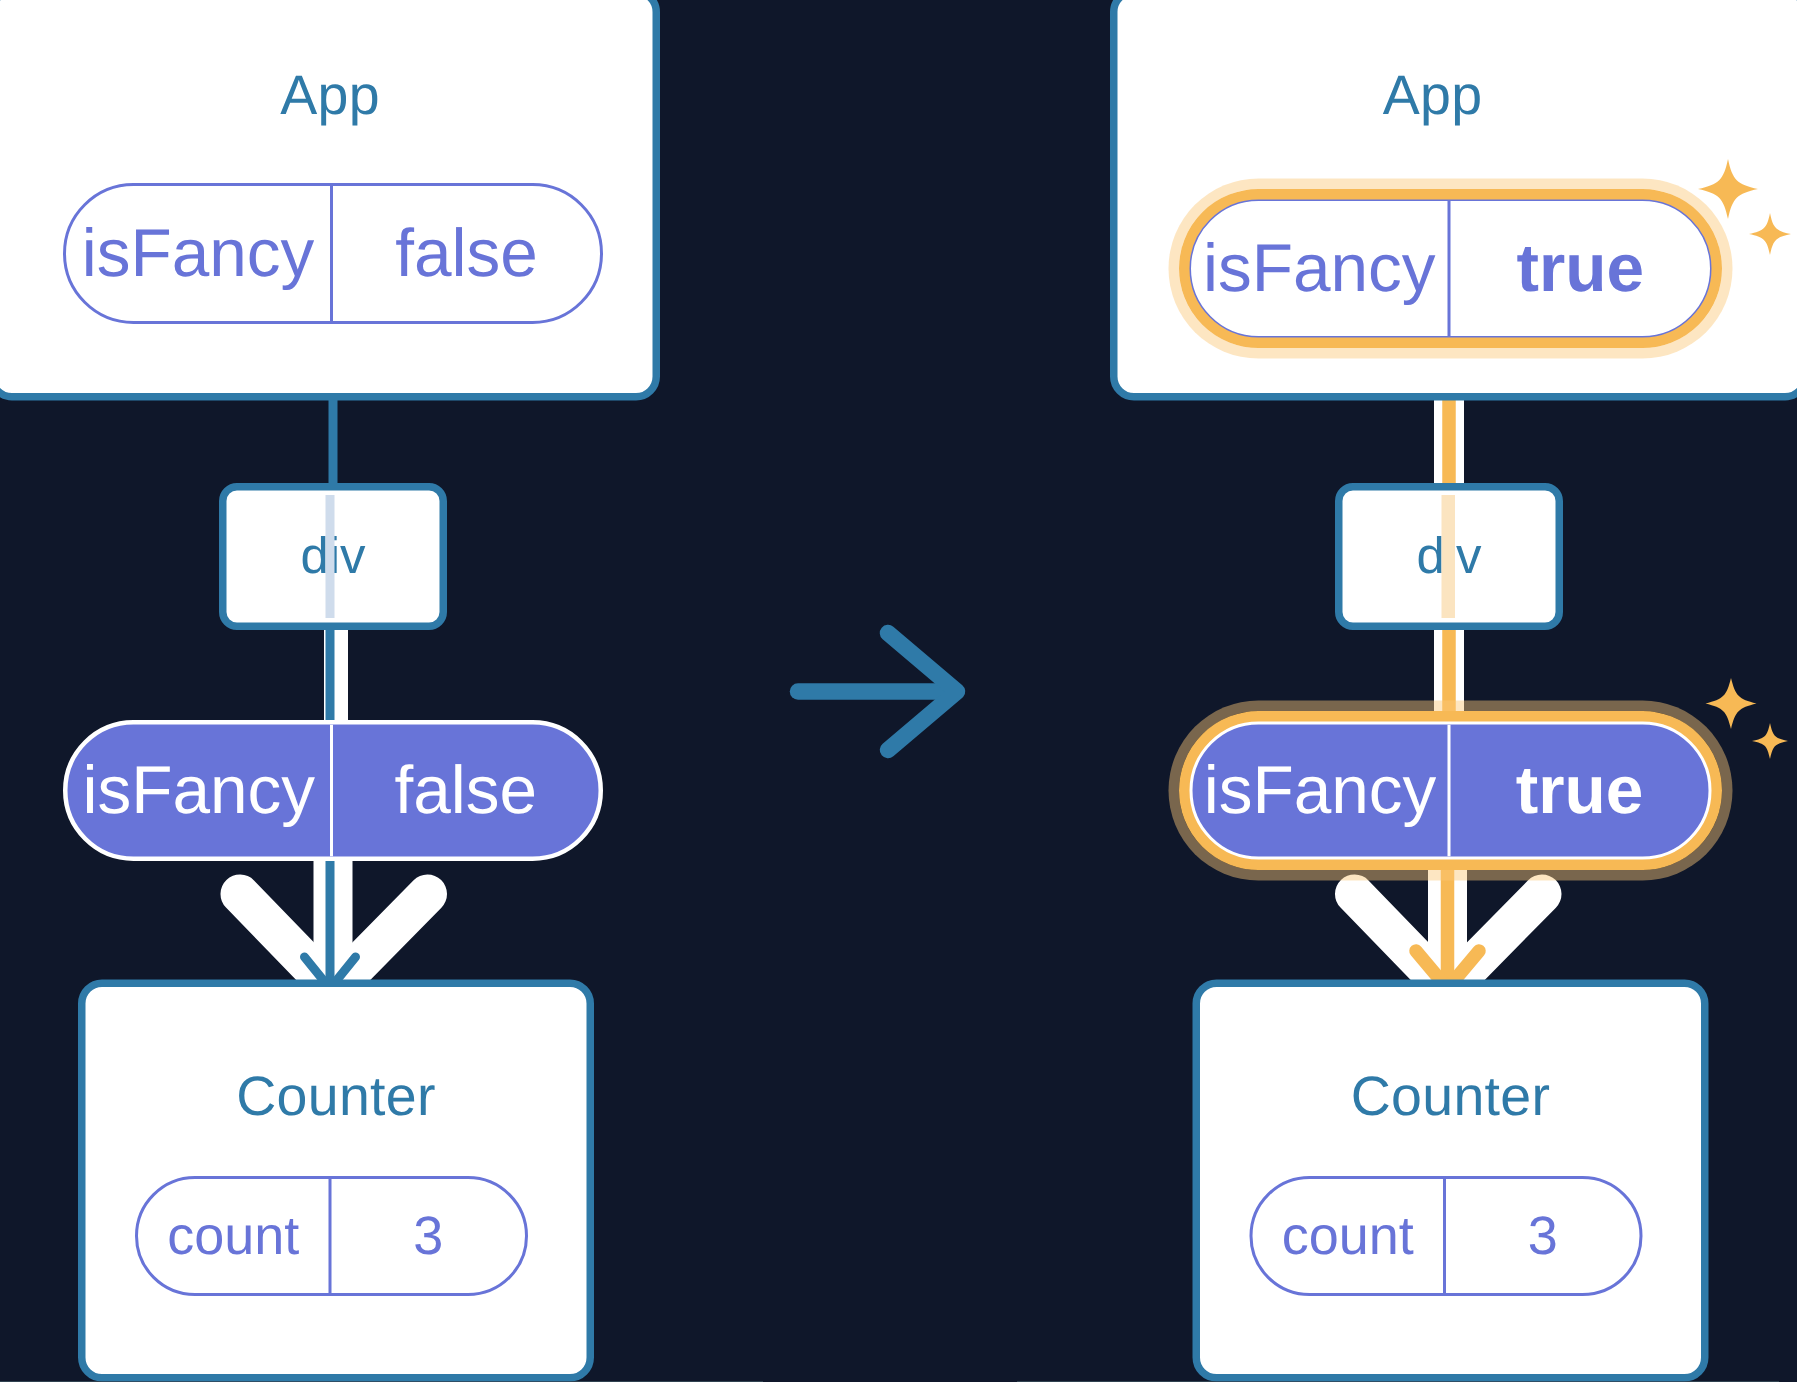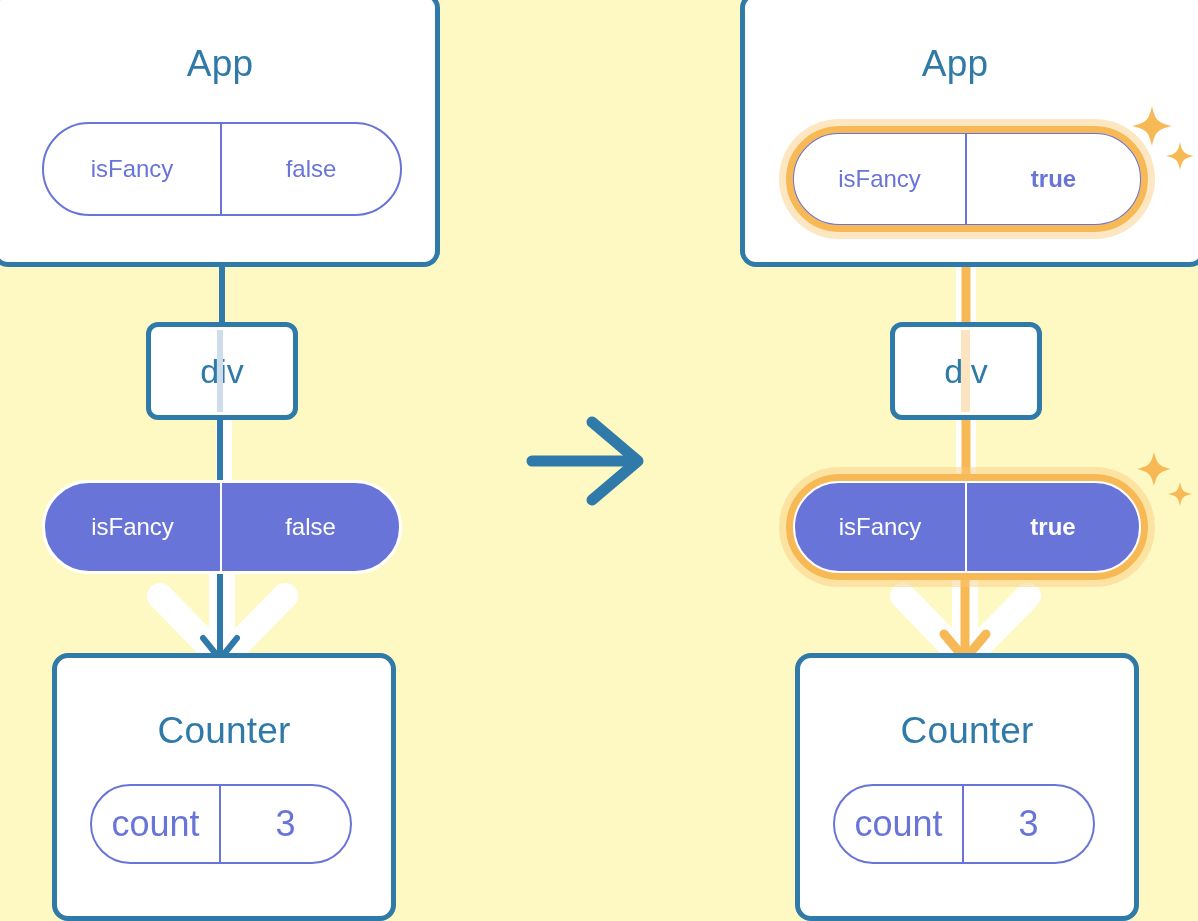--- a/index.html
+++ b/index.html
@@ -10,21 +10,21 @@
   body {
     width: 1198px;
     height: 921px;
     overflow: hidden;
     font-family: "Liberation Sans", sans-serif;
   }
   #stage {
     position: relative;
     width: 1198px;
     height: 921px;
-    background: #fef9c3;
+    background: #0f172a;
     text-decoration: underline;
   }
   .svg-layer {
     position: absolute;
     left: 0;
     top: 0;
     width: 1198px;
     height: 921px;
   }
   
@@ -88,21 +88,21 @@
   .pill-filled .pill-key {
     color: #ffffff;
     border-right: 2px solid #ffffff;
   }
   .pill-filled .pill-val {
     color: #ffffff;
   }
   .pill-key { flex: 0 0 50%; }
   .pill-val { flex: 1 1 auto; }
   .fs-30 { font-size: 36px; }
-  .fs-34 { font-size: 24px; }
+  .fs-34 { font-size: 45px; }
   .bold  { font-weight: bold; }
 
   
   .ring {
     position: absolute;
     border-radius: 999px;
     box-sizing: border-box;
     border: 7px solid #f7b955;
     box-shadow: 0 0 0 7px rgba(250, 199, 120, 0.45);
     pointer-events: none;

